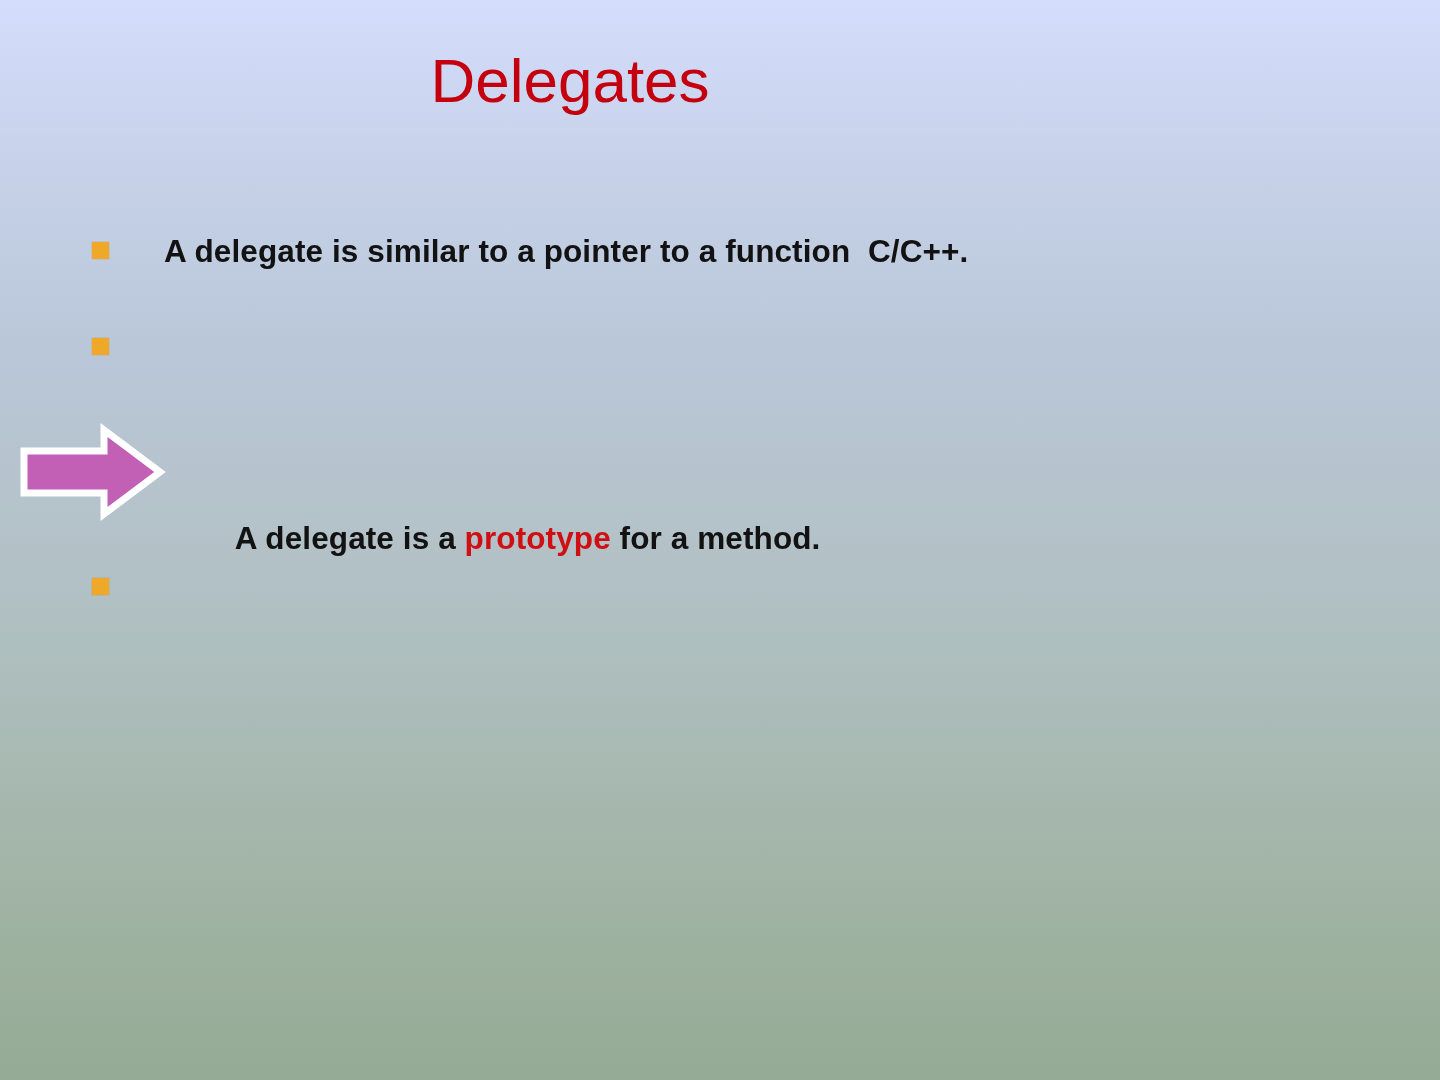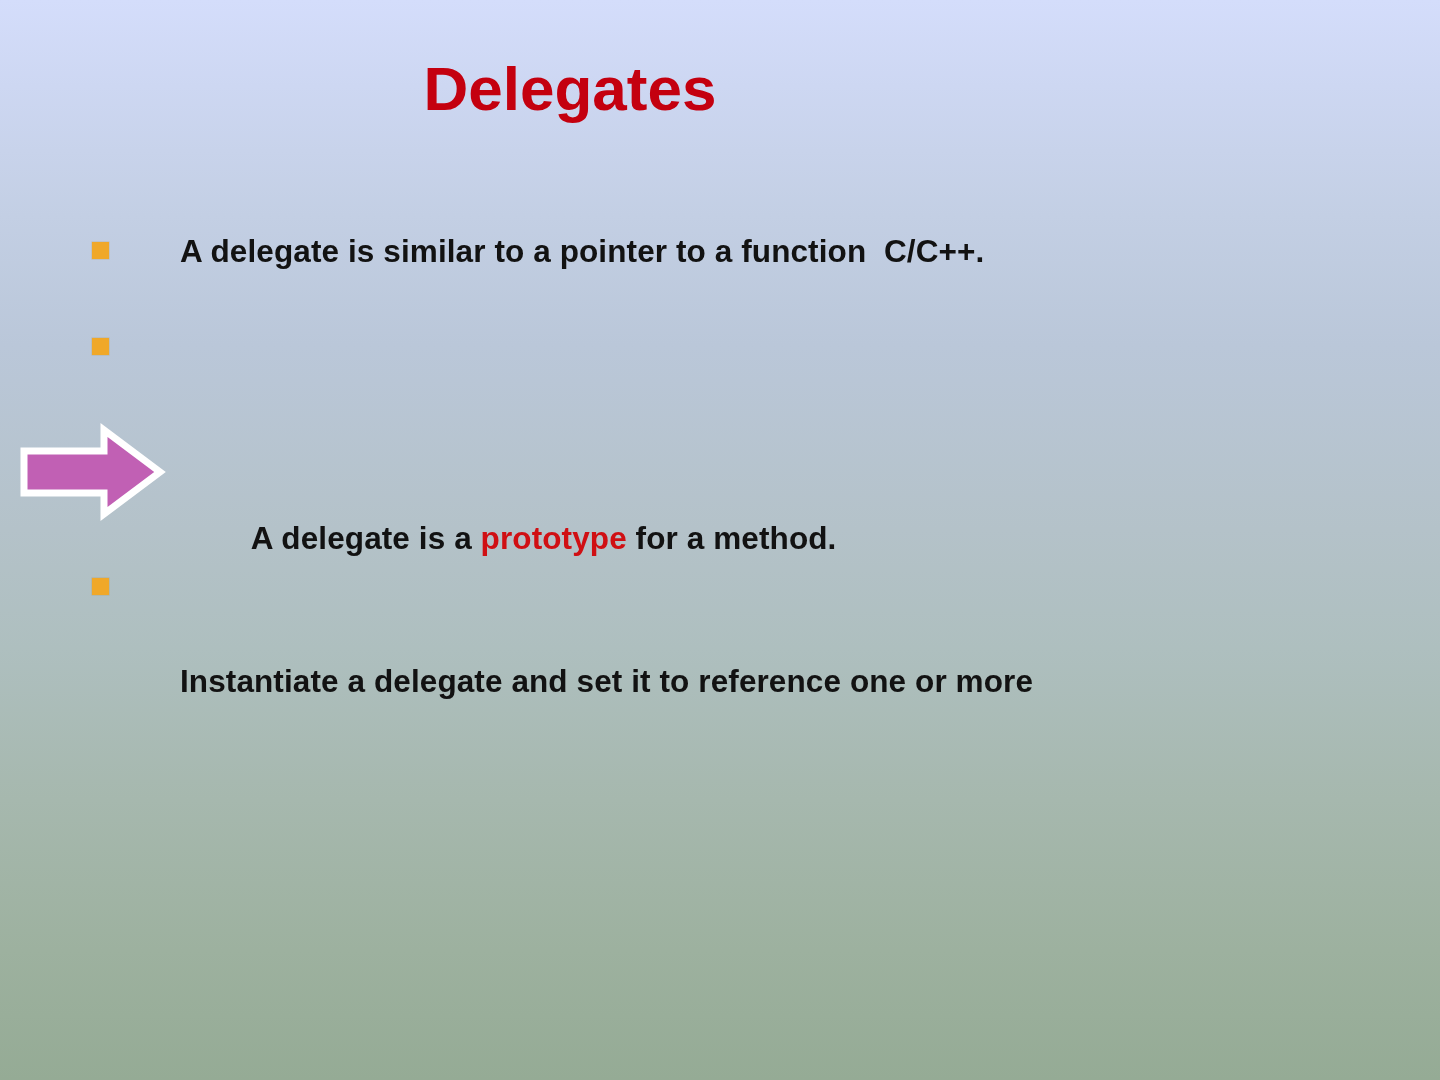--- a/index.html
+++ b/index.html
@@ -26,26 +26,26 @@
         #aebfbf 60%,
         #a6b8ae 74%,
         #9db19f 88%,
         #95ab95 100%);
     box-sizing: border-box;
   }
 
   
   .slide-title {
     position: absolute;
-    top: 56px;
+    top: 48px;
     left: 0;
     width: 1140px;
     text-align: center;
     font-size: 62px;
-    font-weight: bold;
+    font-weight: normal;
     color: #c4000f;
     letter-spacing: 0px;
     line-height: 1.05;
     white-space: pre;
   }
 
   
   .body-block {
     position: absolute;
     top: 228px;
@@ -65,21 +65,21 @@
     left: 92px;
     top: 14px;
     width: 17px;
     height: 17px;
     background: #f0a829;
     box-shadow: 0 0 0 0.5px rgba(180,120,10,0.25);
   }
 
   .bullet-text {
     position: absolute;
-    left: 180px;
+    left: 164px;
     top: 0;
     width: 1110px;
     font-size: 31.5px;
     font-weight: bold;
     color: #121212;
     line-height: 47px;
     white-space: pre-wrap;
     letter-spacing: 0.1px;
   }
 
@@ -130,18 +130,17 @@
         </svg>
       </div>
       <div class="bullet-text">
         <span>A delegate is a </span><span class="hl-red">prototype</span><span> for a method.</span>
       </div>
     </div>
 
     <div class="bullet-row" style="top:336px;">
       <span class="bullet-marker"></span>
       <div class="bullet-text">
-        <div>Instantiate a delegate and set it to reference one or more</div>
       </div>
     </div>
 
   </div>
 </div>
 
 </body></html>

